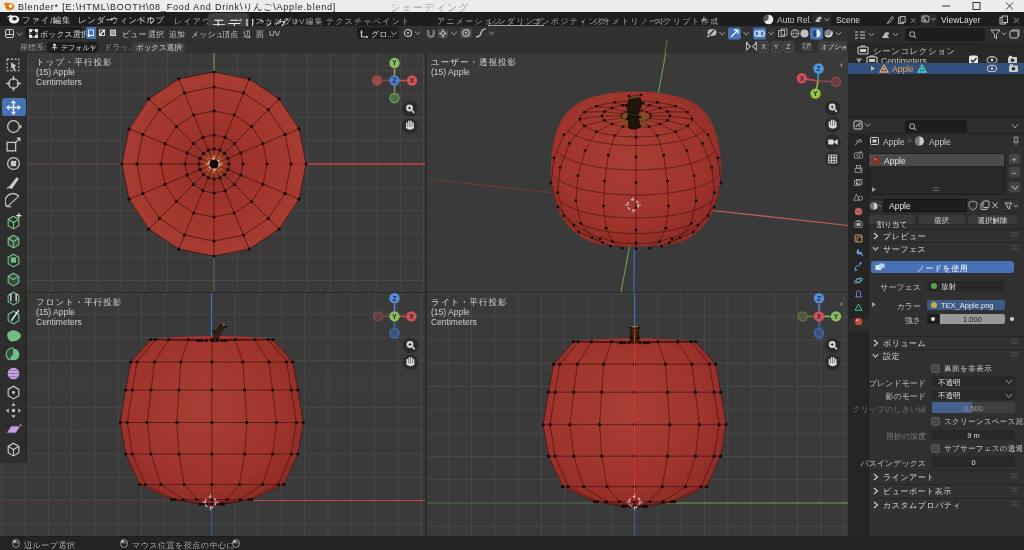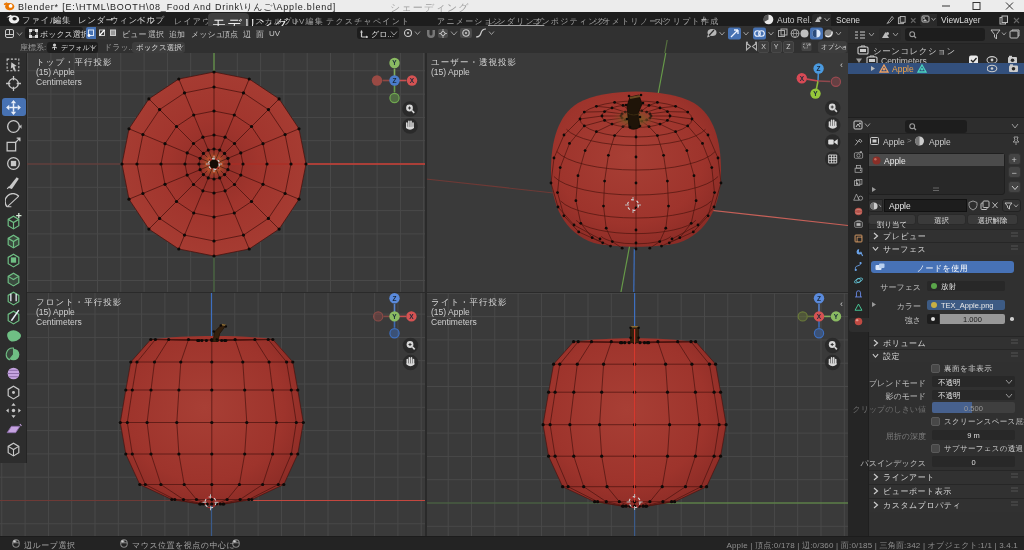--- a/index.html
+++ b/index.html
@@ -1187,13 +1187,12 @@
       <rect x="0.8" y="0.8" width="6.4" height="7.4" rx="2.6" fill="none" stroke="#999"></rect>
       <path d="M4 0.8v3M1 3.8h6" stroke="#999" stroke-width="0.8"></path>
       <rect x="1.2" y="1.2" width="2.6" height="2.4" rx="1" fill="#ccc"></rect>
     </svg>
     <div class="abs" style="left:132px;top:539.5px;font-size:8px;color:#a8a8a8;letter-spacing:0.5px;white-space:nowrap;">マウス位置を視点の中心に</div>
     <svg class="abs" style="left:232px;top:539px" width="8" height="9" viewBox="0 0 8 9">
       <rect x="0.8" y="0.8" width="6.4" height="7.4" rx="2.6" fill="none" stroke="#999"></rect>
       <path d="M4 0.8v3M1 3.8h6" stroke="#999" stroke-width="0.8"></path>
       <rect x="1.2" y="1.2" width="2.6" height="2.4" rx="1" fill="#ccc"></rect>
     </svg>
-    <div class="abs" style="left:700px;top:539.5px;width:318px;text-align:right;font-size:8px;color:#909090;letter-spacing:0.2px;">Apple | 頂点:0/178 | 辺:0/360 | 面:0/185 | 三角面:342 | オブジェクト:1/1 | 3.4.1</div>
   </div>
 </body></html>

